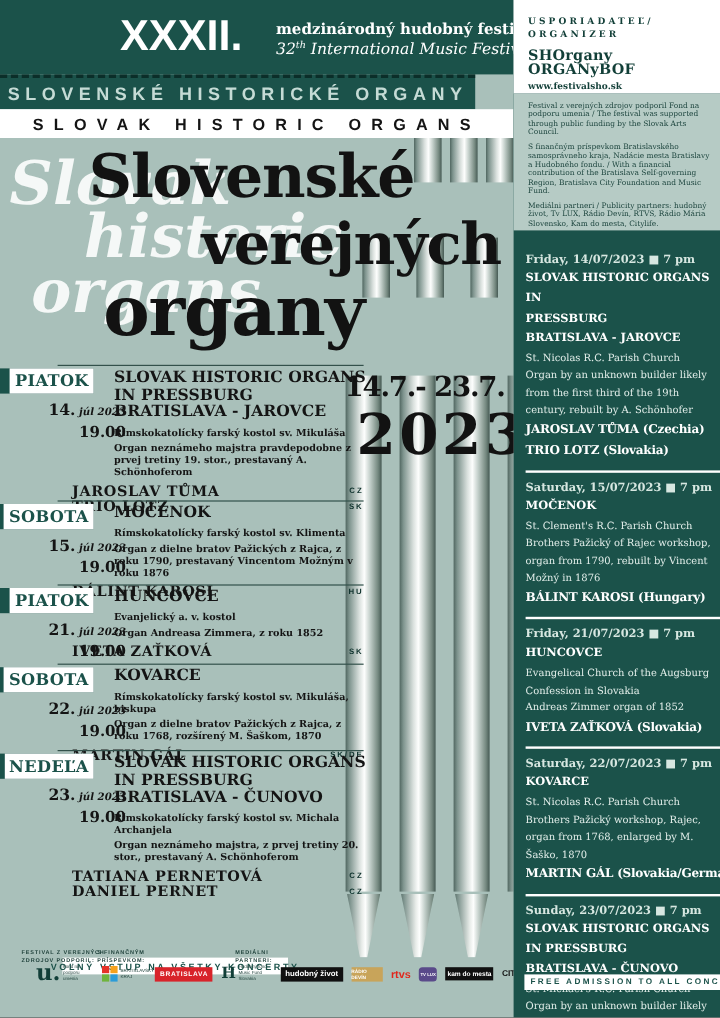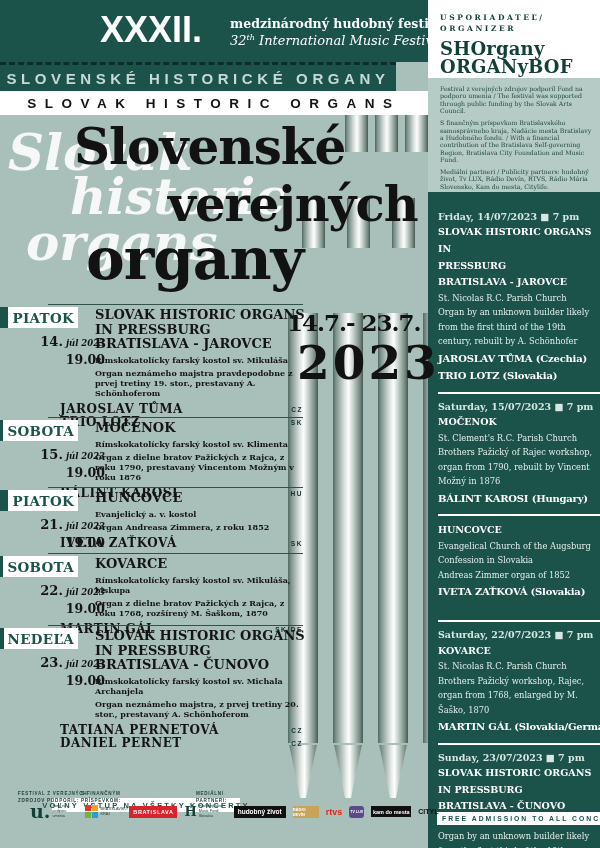--- a/index.html
+++ b/index.html
@@ -1,20 +1,20 @@
 <!DOCTYPE html>
 <html><head>
 <meta charset="utf-8">
 <style>
   html,body{margin:0;padding:0;background:#444;}
   .poster{position:relative;width:600px;height:848px;overflow:hidden;background:#a9c0ba;
           font-family:"DejaVu Serif",serif;-webkit-font-smoothing:antialiased;}
 
   
-  .left{position:absolute;left:0;top:0;width:428px;height:848px;background:#a9c0ba;overflow:hidden;padding-left:11px;}
+  .left{position:absolute;left:0;top:0;width:428px;height:848px;background:#a9c0ba;overflow:hidden;}
   .hdr{position:absolute;left:0;top:0;width:428px;height:62px;background:#1b524a;}
   .edition{position:absolute;left:100px;top:12px;color:#fff;font-family:"Liberation Sans",sans-serif;
            font-weight:bold;font-size:36px;letter-spacing:0px;line-height:1;}
   .fest-sk{position:absolute;left:230px;top:16px;color:#fff;font-weight:bold;font-size:12.5px;white-space:nowrap;}
   .fest-en{position:absolute;left:230px;top:33px;color:#fff;font-style:italic;font-size:13px;white-space:nowrap;}
   .fest-en sup{font-size:8px;}
   .band-sk{position:absolute;left:0;top:62px;width:396px;height:29px;background:#1b524a;
            border-top:3px dashed rgba(8,38,33,.8);box-sizing:border-box;
            display:flex;align-items:center;justify-content:center;}
   .band-sk span{color:#c5dbd5;font-family:"Liberation Sans",sans-serif;font-weight:bold;
@@ -77,21 +77,21 @@
             font-family:"Liberation Sans",sans-serif;font-weight:bold;}
   .hf-h{font-weight:bold;font-size:13px;color:#123f38;line-height:.9;}
   .rtvs{font-family:"Liberation Sans",sans-serif;font-weight:bold;font-size:9px;color:#e1261c;}
   .citylife{font-family:"Liberation Sans",sans-serif;font-weight:bold;font-size:7px;color:#111;}
 
   
   .right{position:absolute;left:428px;top:0;width:172px;height:848px;background:#1b524a;}
   .r-white{position:absolute;left:0;top:0;width:172px;height:78px;background:#fff;box-sizing:border-box;
            padding:12px 8px 16px 12px;color:#123f38;}
   .org-label{font-size:7.5px;font-weight:bold;letter-spacing:2.6px;line-height:1.5;}
-  .org-name{font-size:18px;font-weight:bold;line-height:1.05;margin-top:5px;letter-spacing:.2px;}
+  .org-name{font-size:12px;font-weight:bold;line-height:1.05;margin-top:5px;letter-spacing:.2px;}
   .org-web{font-size:7.5px;font-weight:bold;margin-top:2px;}
   .r-sage{position:absolute;left:0;top:78px;width:172px;height:114px;background:#b6cbc5;box-sizing:border-box;
           padding:7px 8px 0 12px;color:#1f4740;overflow:hidden;}
   .r-sage p{margin:0 0 5px 0;font-size:6.2px;line-height:1.18;}
   .r-dark{position:absolute;left:0;top:192px;width:172px;bottom:0;box-sizing:border-box;
           padding:12px 0 0 10px;color:#eef5f2;}
   .revent{box-sizing:border-box;padding:6px 6px 8px 0;}
   .revent + .revent{border-top:2px solid #fff;}
   .rdate{font-weight:bold;font-size:9.5px;color:#d7e7e1;line-height:1.5;}
   .rtitle{font-weight:bold;font-size:9.5px;line-height:1.75;white-space:pre-line;color:#fff;}
@@ -360,20 +360,21 @@
 
       <div class="revent" style="min-height:102px;">
         <div class="rdate">Saturday, 15/07/2023 ■ 7 pm</div>
         <div class="rtitle">MOČENOK</div>
         <div class="rchurch">St. Clement's R.C. Parish Church</div>
         <div class="rdesc">Brothers Pažický of Rajec workshop, organ from 1790, rebuilt by Vincent Možný in 1876</div>
         <div class="rperf">BÁLINT KAROSI (Hungary)</div>
       </div>
 
       <div class="revent" style="min-height:106px;">
+        <div class="rdate">Friday, 21/07/2023 ■ 7 pm</div>
         <div class="rtitle">HUNCOVCE</div>
         <div class="rchurch">Evangelical Church of the Augsburg Confession in Slovakia</div>
         <div class="rdesc">Andreas Zimmer organ of 1852</div>
         <div class="rperf">IVETA ZAŤKOVÁ (Slovakia)</div>
       </div>
 
       <div class="revent" style="min-height:100px;">
         <div class="rdate">Saturday, 22/07/2023 ■ 7 pm</div>
         <div class="rtitle">KOVARCE</div>
         <div class="rchurch">St. Nicolas R.C. Parish Church</div>

